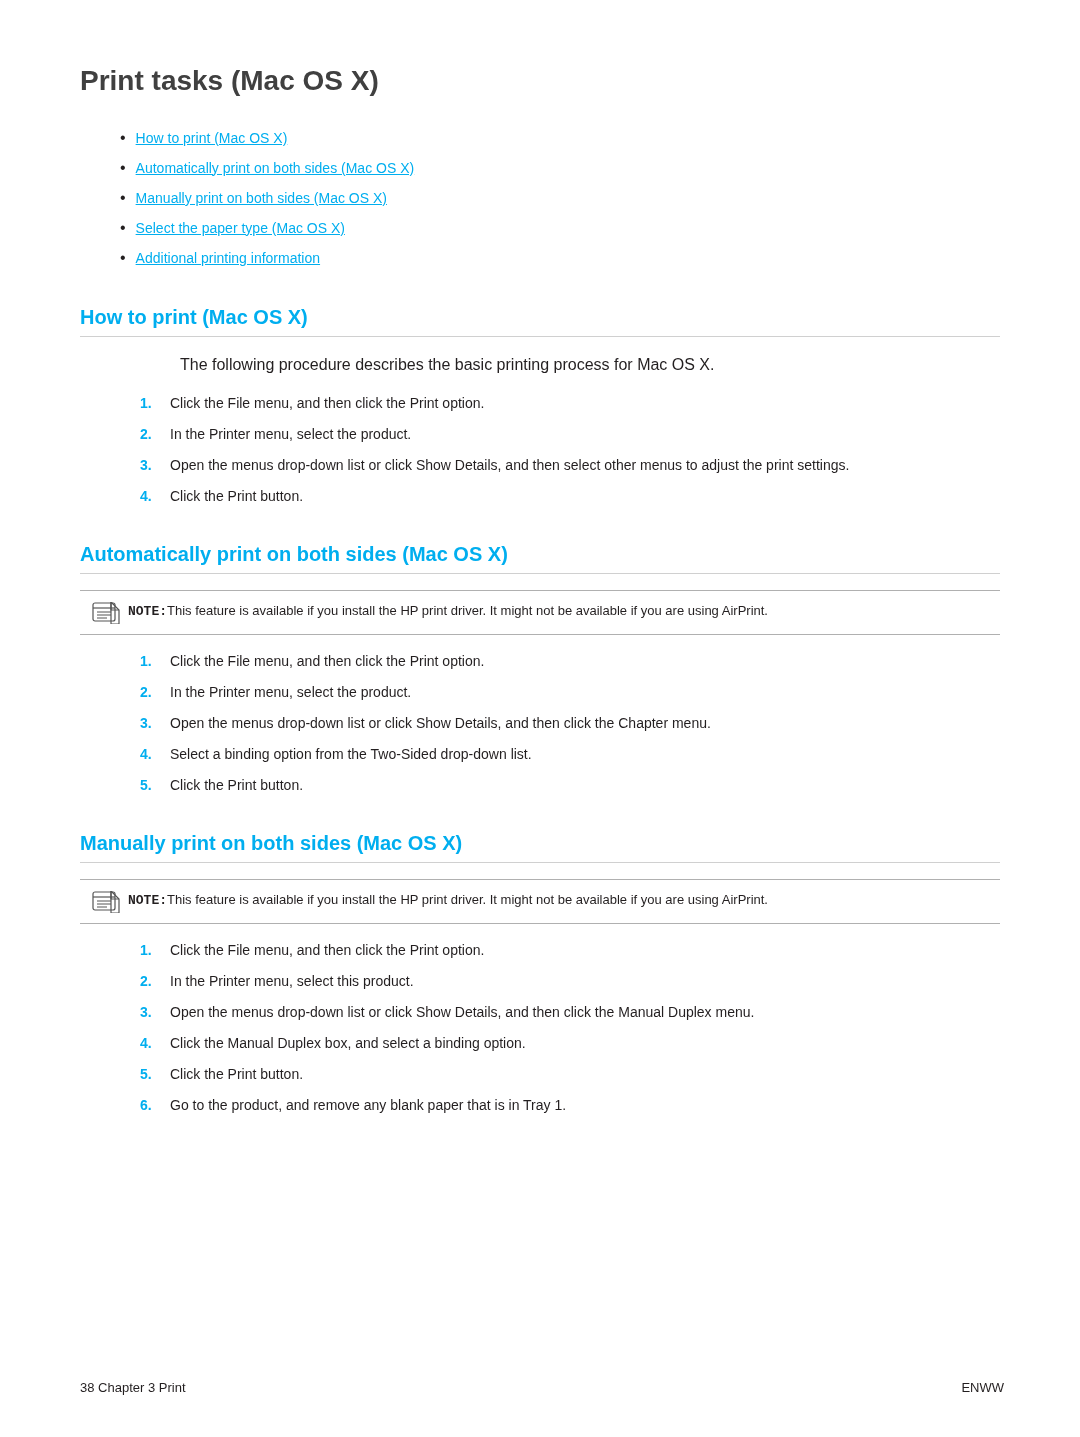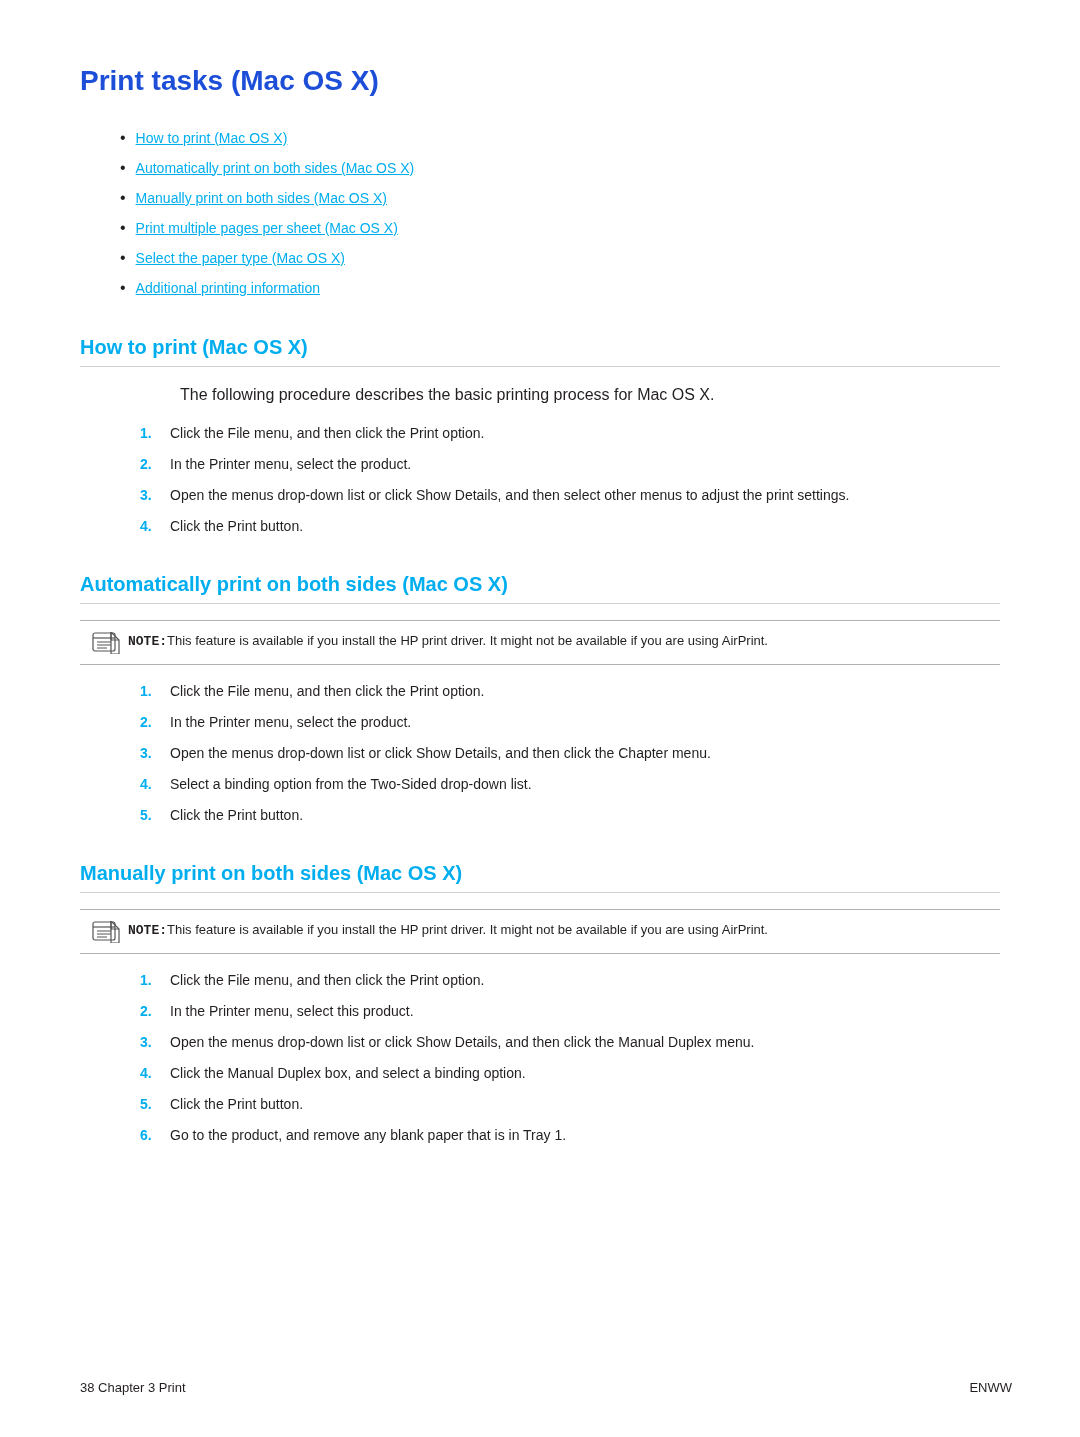--- a/index.html
+++ b/index.html
@@ -15,21 +15,21 @@
       background: #ffffff;
       width: 1080px;
       min-height: 1437px;
       padding: 60px 80px 60px 80px;
       line-height: 1.5;
     }
 
     .page-title {
       font-size: 28px;
       font-weight: bold;
-      color: #1d4ed8;
+      color: #404040;
       margin-bottom: 24px;
     }
 
     .toc-list {
       list-style: none;
       margin-left: 40px;
       margin-bottom: 32px;
     }
 
     .toc-list li {
@@ -122,21 +122,21 @@
     }
 
     .section {
       margin-bottom: 32px;
     }
 
     .footer {
       position: absolute;
       bottom: 40px;
       left: 80px;
-      right: 68px;
+      right: 76px;
       display: flex;
       justify-content: space-between;
       font-size: 13px;
       color: #231f20;
     }
 
     b {
       font-weight: normal;
     }
   </style>
@@ -147,23 +147,20 @@
 
 <ul class="toc-list">
   <li>
     <a>How to print (Mac OS X)</a>
   </li>
   <li>
     <a>Automatically print on both sides (Mac OS X)</a>
   </li>
   <li>
     <a>Manually print on both sides (Mac OS X)</a>
-  </li>
-  <li>
-    <a>Print multiple pages per sheet (Mac OS X)</a>
   </li>
   <li>
     <a>Select the paper type (Mac OS X)</a>
   </li>
   <li>
     <a>Additional printing information</a>
   </li>
 </ul>
 
 <div class="section">

